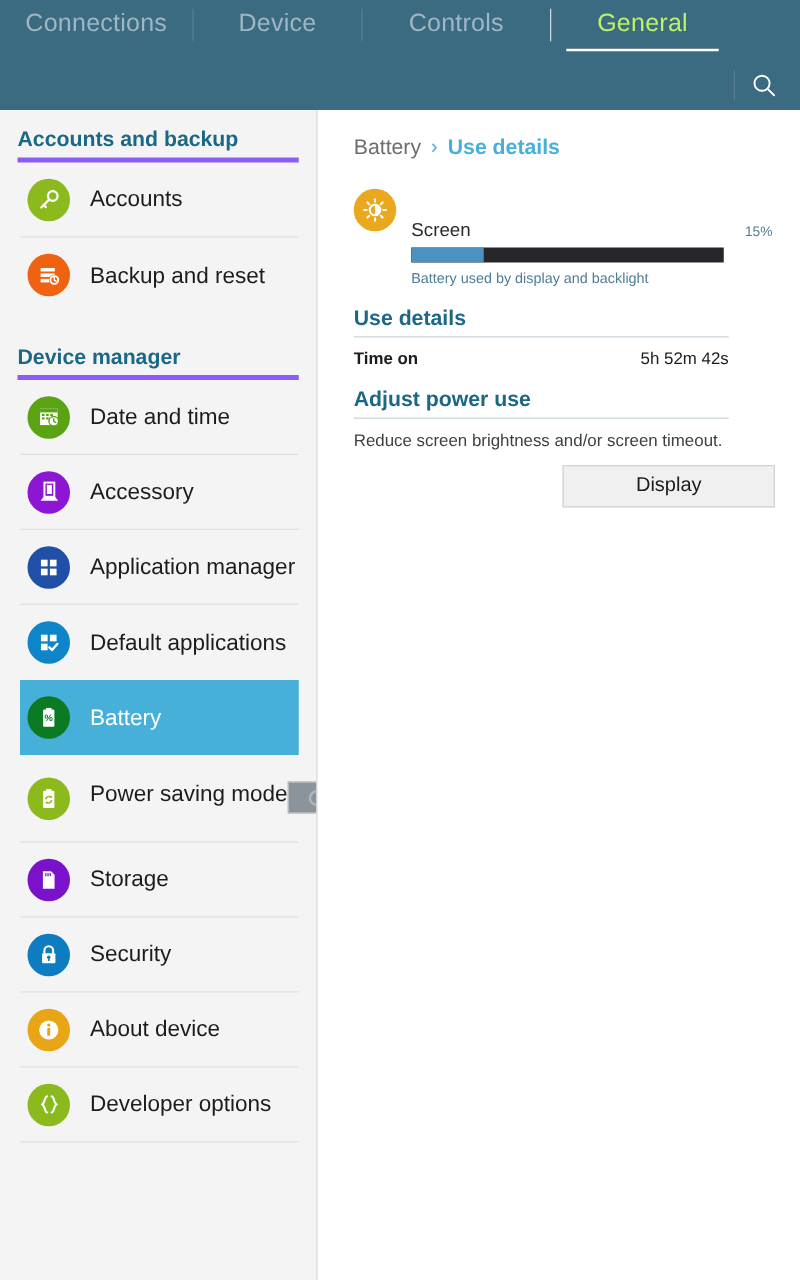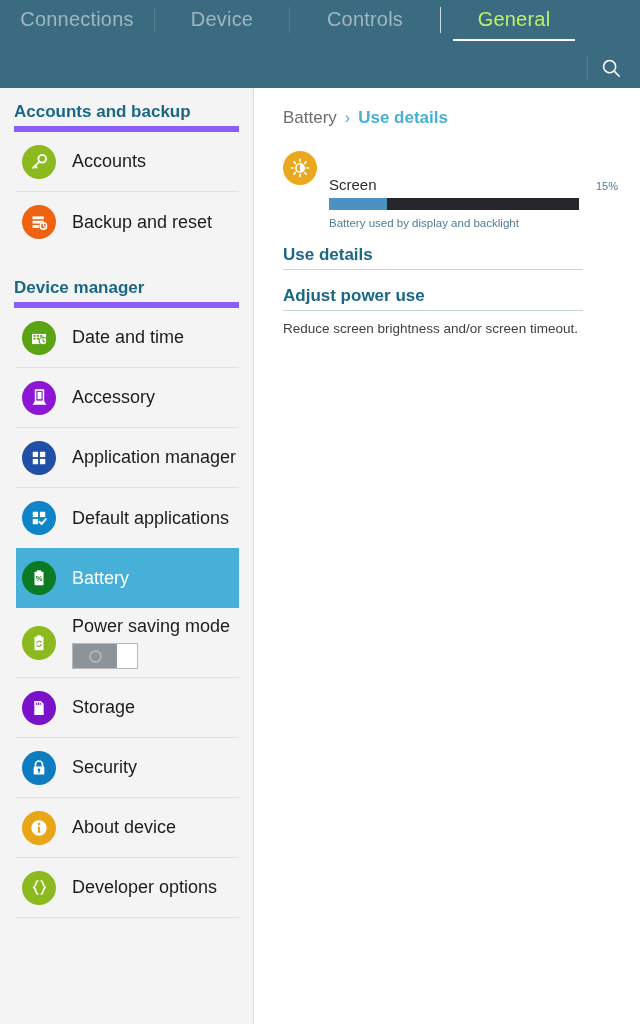--- a/index.html
+++ b/index.html
@@ -65,21 +65,21 @@
     position:absolute; left:0; top:88px; width:254px; height:936px;
     background:#f4f4f4;
     border-right:1px solid #dcdcdc;
     overflow:hidden;
   }
   .sec-head {
     margin: 14px 14px 0 14px;
     color:#1a6786;
     font-size:17px; font-weight:bold;
     padding-bottom:4px;
-    border-bottom:6px solid #8b5cf6;
+    border-bottom:4px solid #8b5cf6;
   }
   .sec-head.second { margin-top:26px; }
 
   .row {
     position:relative;
     height:60px;
     margin: 0 14px 0 16px;
     display:flex; align-items:center;
     border-bottom:1px solid #e0e0e0;
     cursor:pointer;
@@ -99,21 +99,21 @@
     background:#46b0d8;
     border-bottom:none;
     margin-left:16px; margin-right:14px;
   }
   .row.selected .label { color:#ffffff; }
 
   
   .row.power {
     height:70px; align-items:center;
   }
-  .power-body { display:flex; flex-direction:column; justify-content:center; }
+  .power-body { display:flex; flex-direction:row; justify-content:center; }
   .power-body .label { margin-bottom:6px; }
   .toggle {
     width:66px; height:26px; background:#ffffff;
     border:1px solid #b6b6b6; position:relative; cursor:pointer;
   }
   .toggle .thumb {
     position:absolute; left:0; top:0; width:44px; height:24px;
     background:#8b949b;
     display:flex; align-items:center; justify-content:center;
   }
@@ -403,19 +403,26 @@
           <span class="pc">15%</span>
         </div>
         <div class="bar">
           <div class="fill" id="usage-fill" style="width: 23%;"></div>
         </div>
         <div class="sub">Battery used by display and backlight</div>
       </div>
     </div>
 
     <div class="h2">Use details</div>
+    <div class="kv">
+      <span class="k">Time on</span>
+      <span class="v">5h 52m 42s</span>
+    </div>
 
     <div class="h2">Adjust power use</div>
     <div class="hint">Reduce screen brightness and/or screen timeout.</div>
+    <div class="btn-wrap">
+      <div class="btn">Display</div>
+    </div>
 
   </div>
 
 </div>
 
 </body></html>

